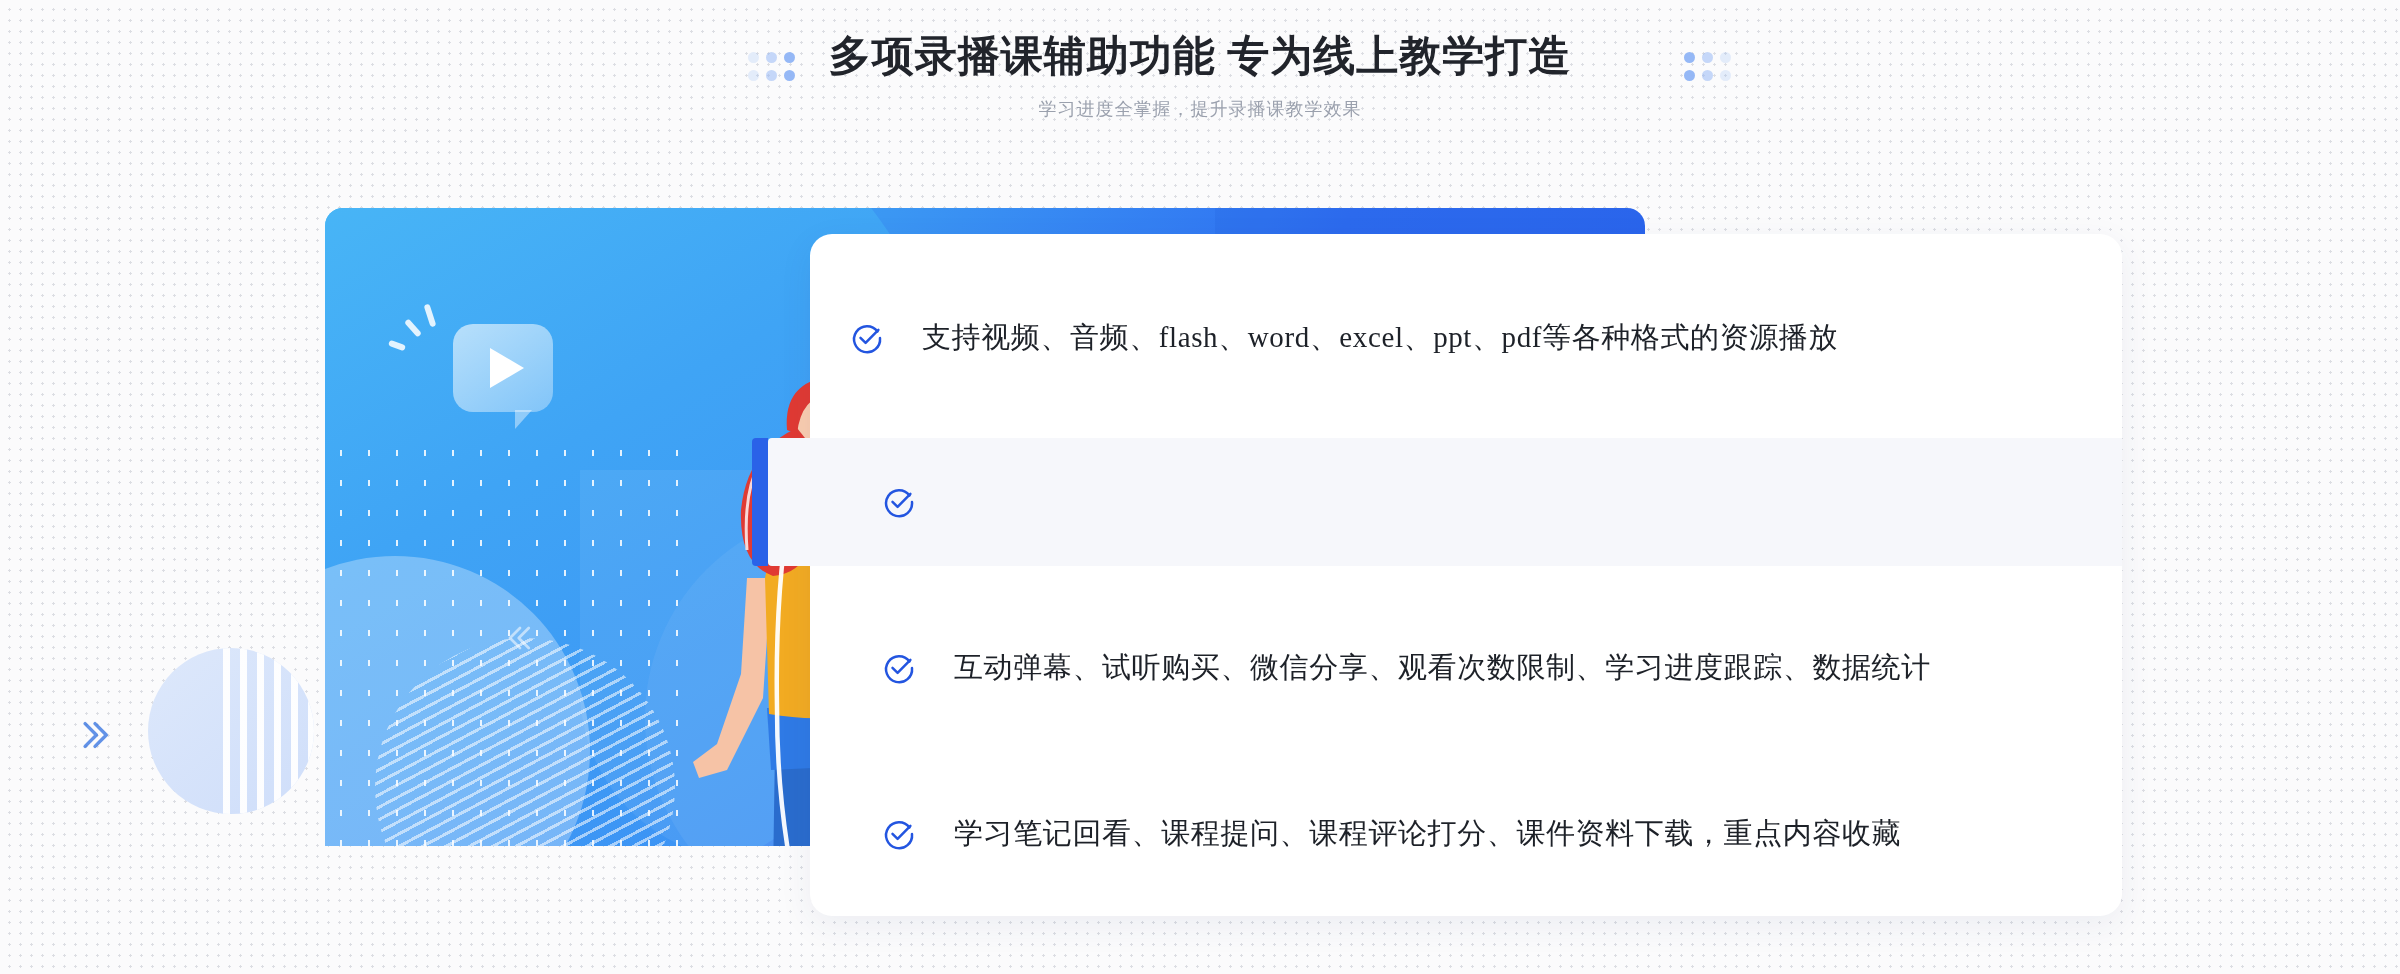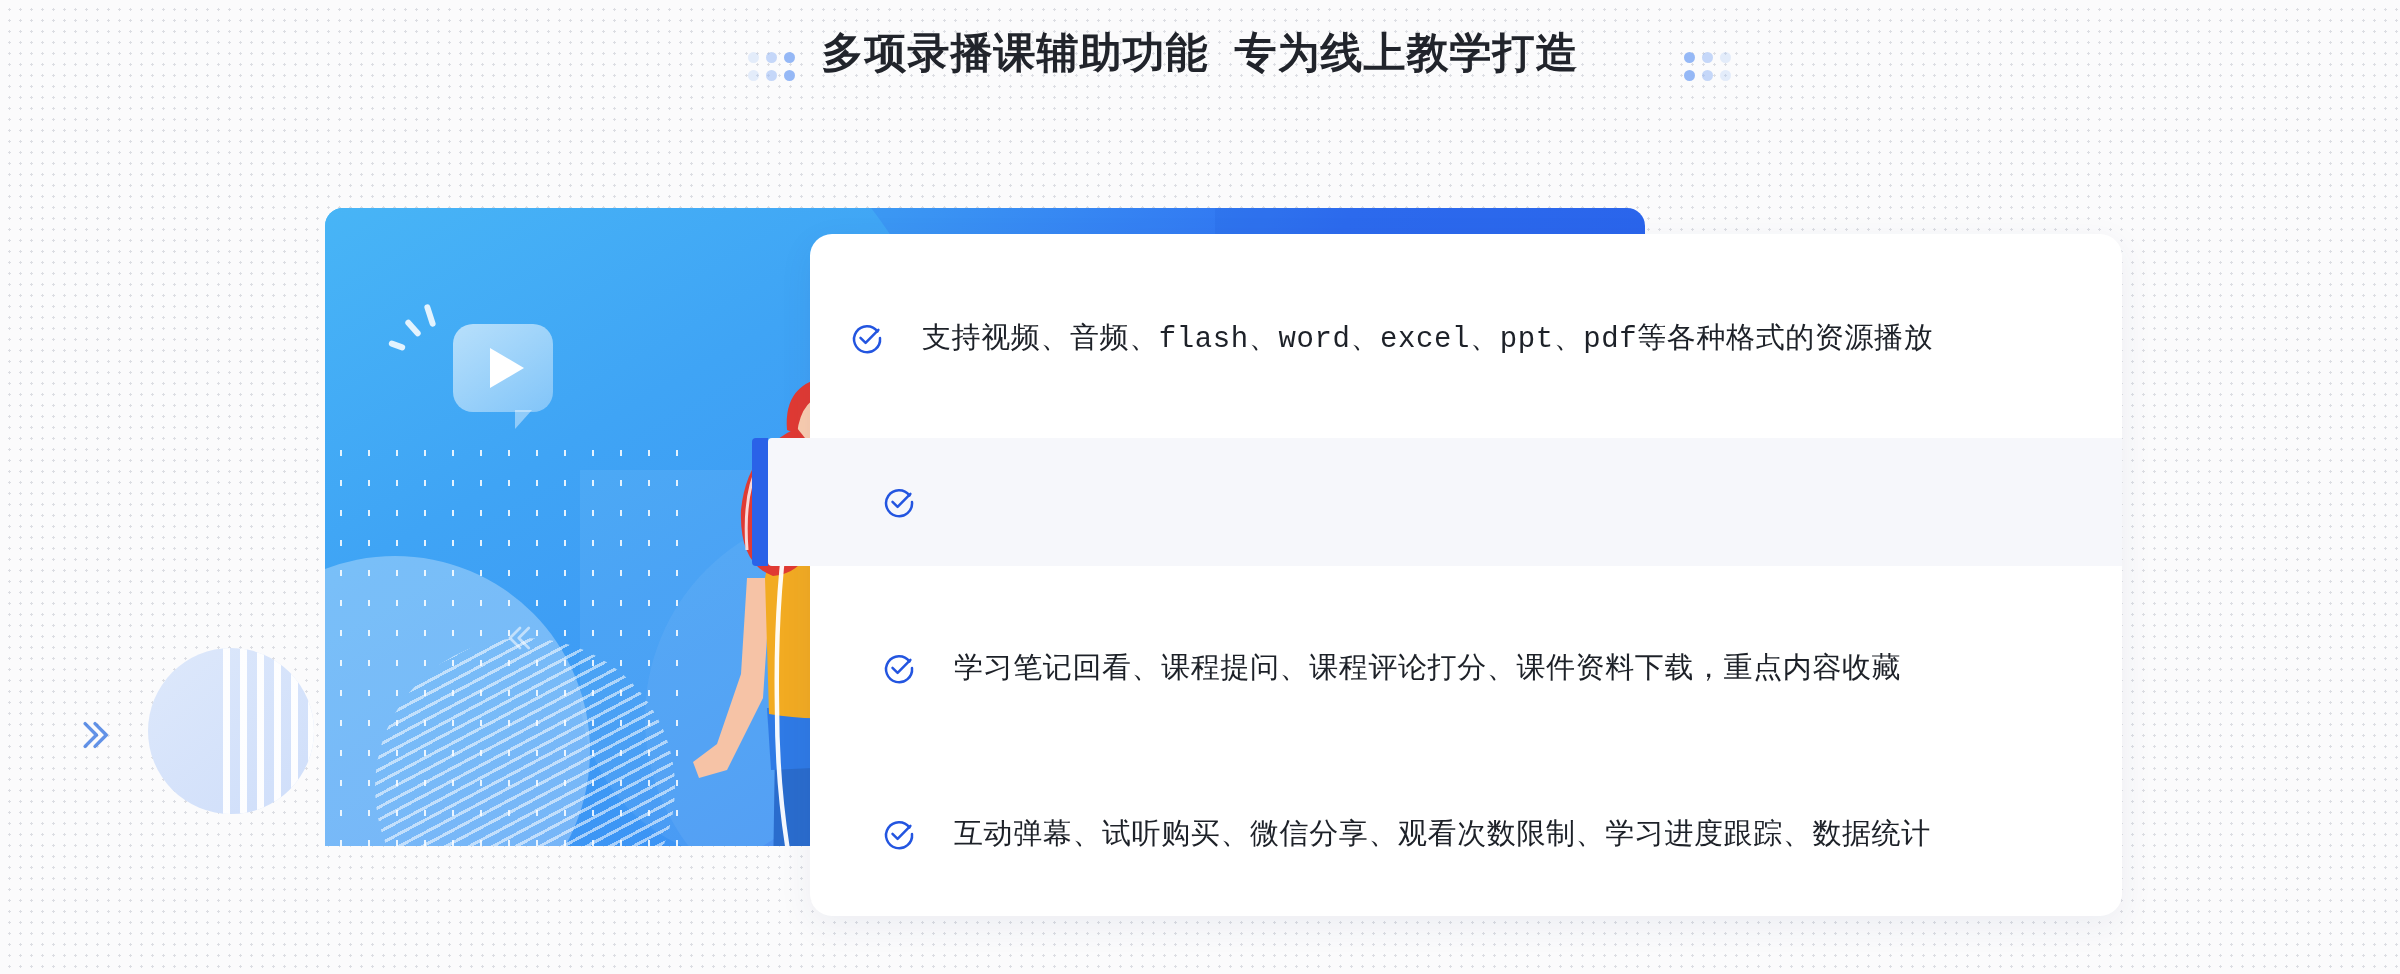--- a/index.html
+++ b/index.html
@@ -10,21 +10,21 @@
   #stage {
     position: relative;
     width: 2400px;
     height: 974px;
     overflow: hidden;
     background-color: #fbfbfc;
     background-image:
       radial-gradient(circle, rgba(140,145,160,0.28) 1.1px, transparent 1.2px);
     background-size: 11px 11px;
     background-position: 4px 4px;
-    font-family: Liberation Mono, monospace;
+    font-family: Liberation Serif, serif;
   }
 
   
   .header {
     position: absolute;
     top: 0;
     left: 0;
     width: 2400px;
     text-align: center;
     padding-top: 28px;
@@ -307,20 +307,21 @@
     white-space: nowrap;
   }
 </style>
 </head>
 <body>
 
 <div id="stage">
 
   <div class="header">
     <div class="title">多项录播课辅助功能 专为线上教学打造</div>
+    <div class="subtitle">学习进度全掌握，提升录播课教学效果</div>
   </div>
 
   <div class="dotcluster left">
     <span></span>
     <span></span>
     <span></span>
     <span></span>
     <span></span>
     <span></span>
   </div>
@@ -433,27 +434,27 @@
           <path d="M27.5 10.5 A13 13 0 1 0 30 17" fill="none" stroke="#2355e0" stroke-width="2.5" stroke-linecap="round"></path>
           <path d="M10.5 16.8 L15.6 21.8 L28.4 8.8" fill="none" stroke="#2355e0" stroke-width="2.5" stroke-linecap="round" stroke-linejoin="round"></path>
         </svg>
       </div>
 
       <div class="row">
         <svg class="check" viewBox="0 0 34 34">
           <path d="M27.5 10.5 A13 13 0 1 0 30 17" fill="none" stroke="#2355e0" stroke-width="2.5" stroke-linecap="round"></path>
           <path d="M10.5 16.8 L15.6 21.8 L28.4 8.8" fill="none" stroke="#2355e0" stroke-width="2.5" stroke-linecap="round" stroke-linejoin="round"></path>
         </svg>
-        <span class="rowtext">学习笔记回看、课程提问、课程评论打分、课件资料下载，重点内容收藏</span>
+        <span class="rowtext">互动弹幕、试听购买、微信分享、观看次数限制、学习进度跟踪、数据统计</span>
       </div>
 
       <div class="row">
         <svg class="check" viewBox="0 0 34 34">
           <path d="M27.5 10.5 A13 13 0 1 0 30 17" fill="none" stroke="#2355e0" stroke-width="2.5" stroke-linecap="round"></path>
           <path d="M10.5 16.8 L15.6 21.8 L28.4 8.8" fill="none" stroke="#2355e0" stroke-width="2.5" stroke-linecap="round" stroke-linejoin="round"></path>
         </svg>
-        <span class="rowtext">互动弹幕、试听购买、微信分享、观看次数限制、学习进度跟踪、数据统计</span>
+        <span class="rowtext">学习笔记回看、课程提问、课程评论打分、课件资料下载，重点内容收藏</span>
       </div>
 
     </div>
   </div>
 
 </div>
 
 </body></html>

